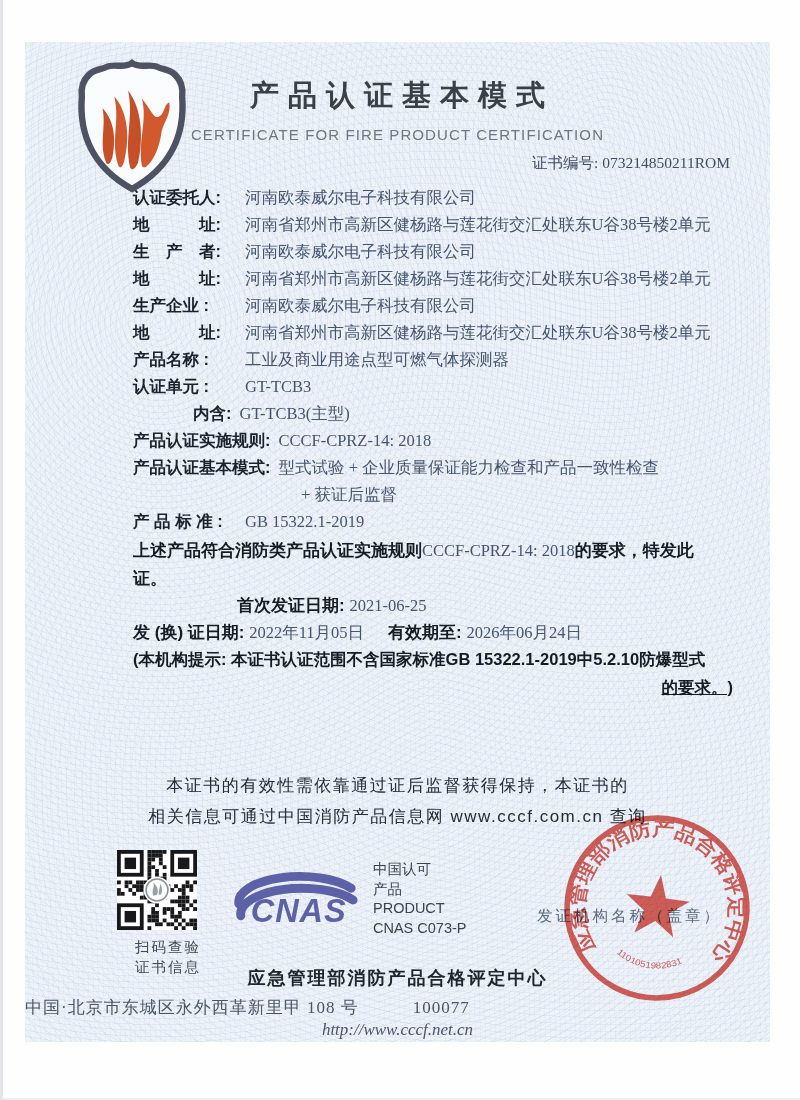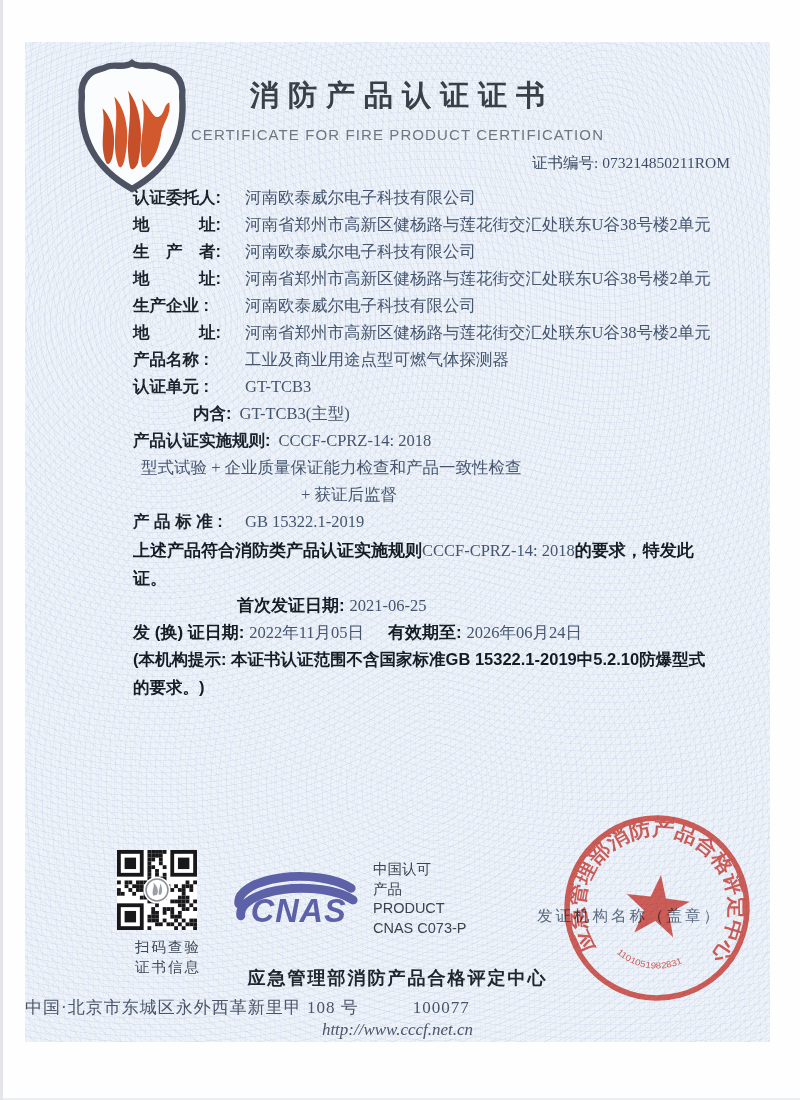--- a/index.html
+++ b/index.html
@@ -55,21 +55,21 @@
   }
   .firstissue{margin-left:212px;line-height:27px;font-size:17px;}
   .firstissue .lblb, .dates .lblb{font-weight:bold;color:#161c24;margin-top:44px;}
   .dates{margin-left:108px;line-height:27px;font-size:17px;white-space:pre;}
   .datesv{
     color:#44556d;font-family:"Liberation Serif","DejaVu Serif",serif;font-size:16.5px;
   }
   .gap{display:inline-block;width:24px;}
   .note{margin-left:108px;max-width:600px;line-height:27.5px;font-size:16.5px;
     font-weight:bold;color:#161c24;}
-  .note .l2{text-align:left;}
+  .note .l2{text-align:right;text-decoration:underline;}
   .validity{
     position:absolute;left:0;top:728px;width:100%;text-align:center;
     font-size:17px;color:#232c38;letter-spacing:1.5px;line-height:31px;
   }
   
   .qr{position:absolute;left:92px;top:808px;width:80px;height:80px;}
   .qr-caption{
     position:absolute;left:88px;top:896px;width:110px;text-align:center;
     font-size:14.5px;line-height:20px;color:#3f4a57;letter-spacing:2px;
     font-family:Liberation Mono, monospace;
@@ -109,51 +109,55 @@
   <div class="paper">
 
     <svg class="shield" viewBox="0 0 120 140">
       <path d="M60,6 C68,12 78,6 86,10 C92,13 98,12 104,18 C110,24 112,32 111,40 C114,78 100,112 60,134 C20,112 6,78 9,40 C8,32 10,24 16,18 C22,12 28,13 34,10 C42,6 52,12 60,6 Z" fill="#fbfcfe" stroke="#4d5363" stroke-width="6.5"></path>
       <path d="M34,108 C26,88 34,72 30,52 C42,64 44,84 40,102 C38,108 36,110 34,108 Z" fill="#c44f28"></path>
       <path d="M46,110 C38,84 48,66 42,40 C56,56 58,82 52,106 C50,112 48,114 46,110 Z" fill="#d2582e"></path>
       <path d="M58,112 C52,82 62,62 56,34 C70,52 72,82 66,108 C63,114 60,116 58,112 Z" fill="#c44f28"></path>
       <path d="M70,110 C66,84 76,64 70,42 C80,54 82,64 88,60 C94,56 92,48 98,46 C100,58 92,66 90,76 C88,92 82,104 76,110 C73,113 71,113 70,110 Z" fill="#d2582e"></path>
     </svg>
 
-    <div class="title">消防产品认证证书</div>
+    <div class="title">产品认证基本模式</div>
     <div class="subtitle">CERTIFICATE FOR FIRE PRODUCT CERTIFICATION</div>
     <div class="certno"><span class="lblb">证书编号: </span><span>073214850211ROM</span></div>
 
     <div class="rows">
       <div class="row"><span class="lbl">认证委托人:</span><span class="val">河南欧泰威尔电子科技有限公司</span></div>
       <div class="row"><span class="lbl">地　　　址:</span><span class="val">河南省郑州市高新区健杨路与莲花街交汇处联东U谷38号楼2单元</span></div>
       <div class="row"><span class="lbl">生　产　者:</span><span class="val">河南欧泰威尔电子科技有限公司</span></div>
       <div class="row"><span class="lbl">地　　　址:</span><span class="val">河南省郑州市高新区健杨路与莲花街交汇处联东U谷38号楼2单元</span></div>
       <div class="row"><span class="lbl">生产企业 :</span><span class="val">河南欧泰威尔电子科技有限公司</span></div>
       <div class="row"><span class="lbl">地　　　址:</span><span class="val">河南省郑州市高新区健杨路与莲花街交汇处联东U谷38号楼2单元</span></div>
       <div class="row"><span class="lbl">产品名称 :</span><span class="val">工业及商业用途点型可燃气体探测器</span></div>
       <div class="row"><span class="lbl">认证单元 :</span><span class="val">GT-TCB3</span></div>
       <div class="row inner"><span class="lbl">内含:</span><span class="val">GT-TCB3(主型)</span></div>
       <div class="row"><span class="lbl">产品认证实施规则:</span><span class="val">CCCF-CPRZ-14: 2018</span></div>
-      <div class="row"><span class="val">型式试验 + 企业质量保证能力检查和产品一致性检查</span></div>
+      <div class="row"><span class="lbl">产品认证基本模式:</span><span class="val">型式试验 + 企业质量保证能力检查和产品一致性检查</span></div>
       <div class="row cont"><span class="val">+ 获证后监督</span></div>
       <div class="row"><span class="lbl">产 品 标 准 :</span><span class="val">GB 15322.1-2019</span></div>
     </div>
 
     <div class="statement"><span>上述产品符合消防类产品认证实施规则</span><span class="code">CCCF-CPRZ-14: 2018</span><span>的要求，特发此证。</span></div>
 
     <div class="firstissue"><span class="lblb">首次发证日期: </span><span class="datesv">2021-06-25</span></div>
 
     <div class="dates"><span class="lblb">发 (换) 证日期: </span><span class="datesv">2022年11月05日</span><span class="gap"></span><span class="lblb">有效期至: </span><span class="datesv">2026年06月24日</span></div>
 
     <div class="note">
       <div>(本机构提示: 本证书认证范围不含国家标准GB 15322.1-2019中5.2.10防爆型式</div>
       <div class="l2">的要求。)</div>
     </div>
 
+    <div class="validity">
+      <div>本证书的有效性需依靠通过证后监督获得保持，本证书的</div>
+      <div>相关信息可通过中国消防产品信息网 www.cccf.com.cn 查询</div>
+    </div>
 
     <svg class="qr" viewBox="0 0 84 84">
       <rect x="0" y="0" width="84" height="84" fill="#ffffff"></rect>
       <g class="modules" fill="#18181a">
           <rect x="32" y="0" width="4" height="4"></rect>
           <rect x="36" y="0" width="4" height="4"></rect>
           <rect x="40" y="0" width="4" height="4"></rect>
           <rect x="44" y="0" width="4" height="4"></rect>
           <rect x="48" y="0" width="4" height="4"></rect>
           <rect x="32" y="4" width="4" height="4"></rect>

